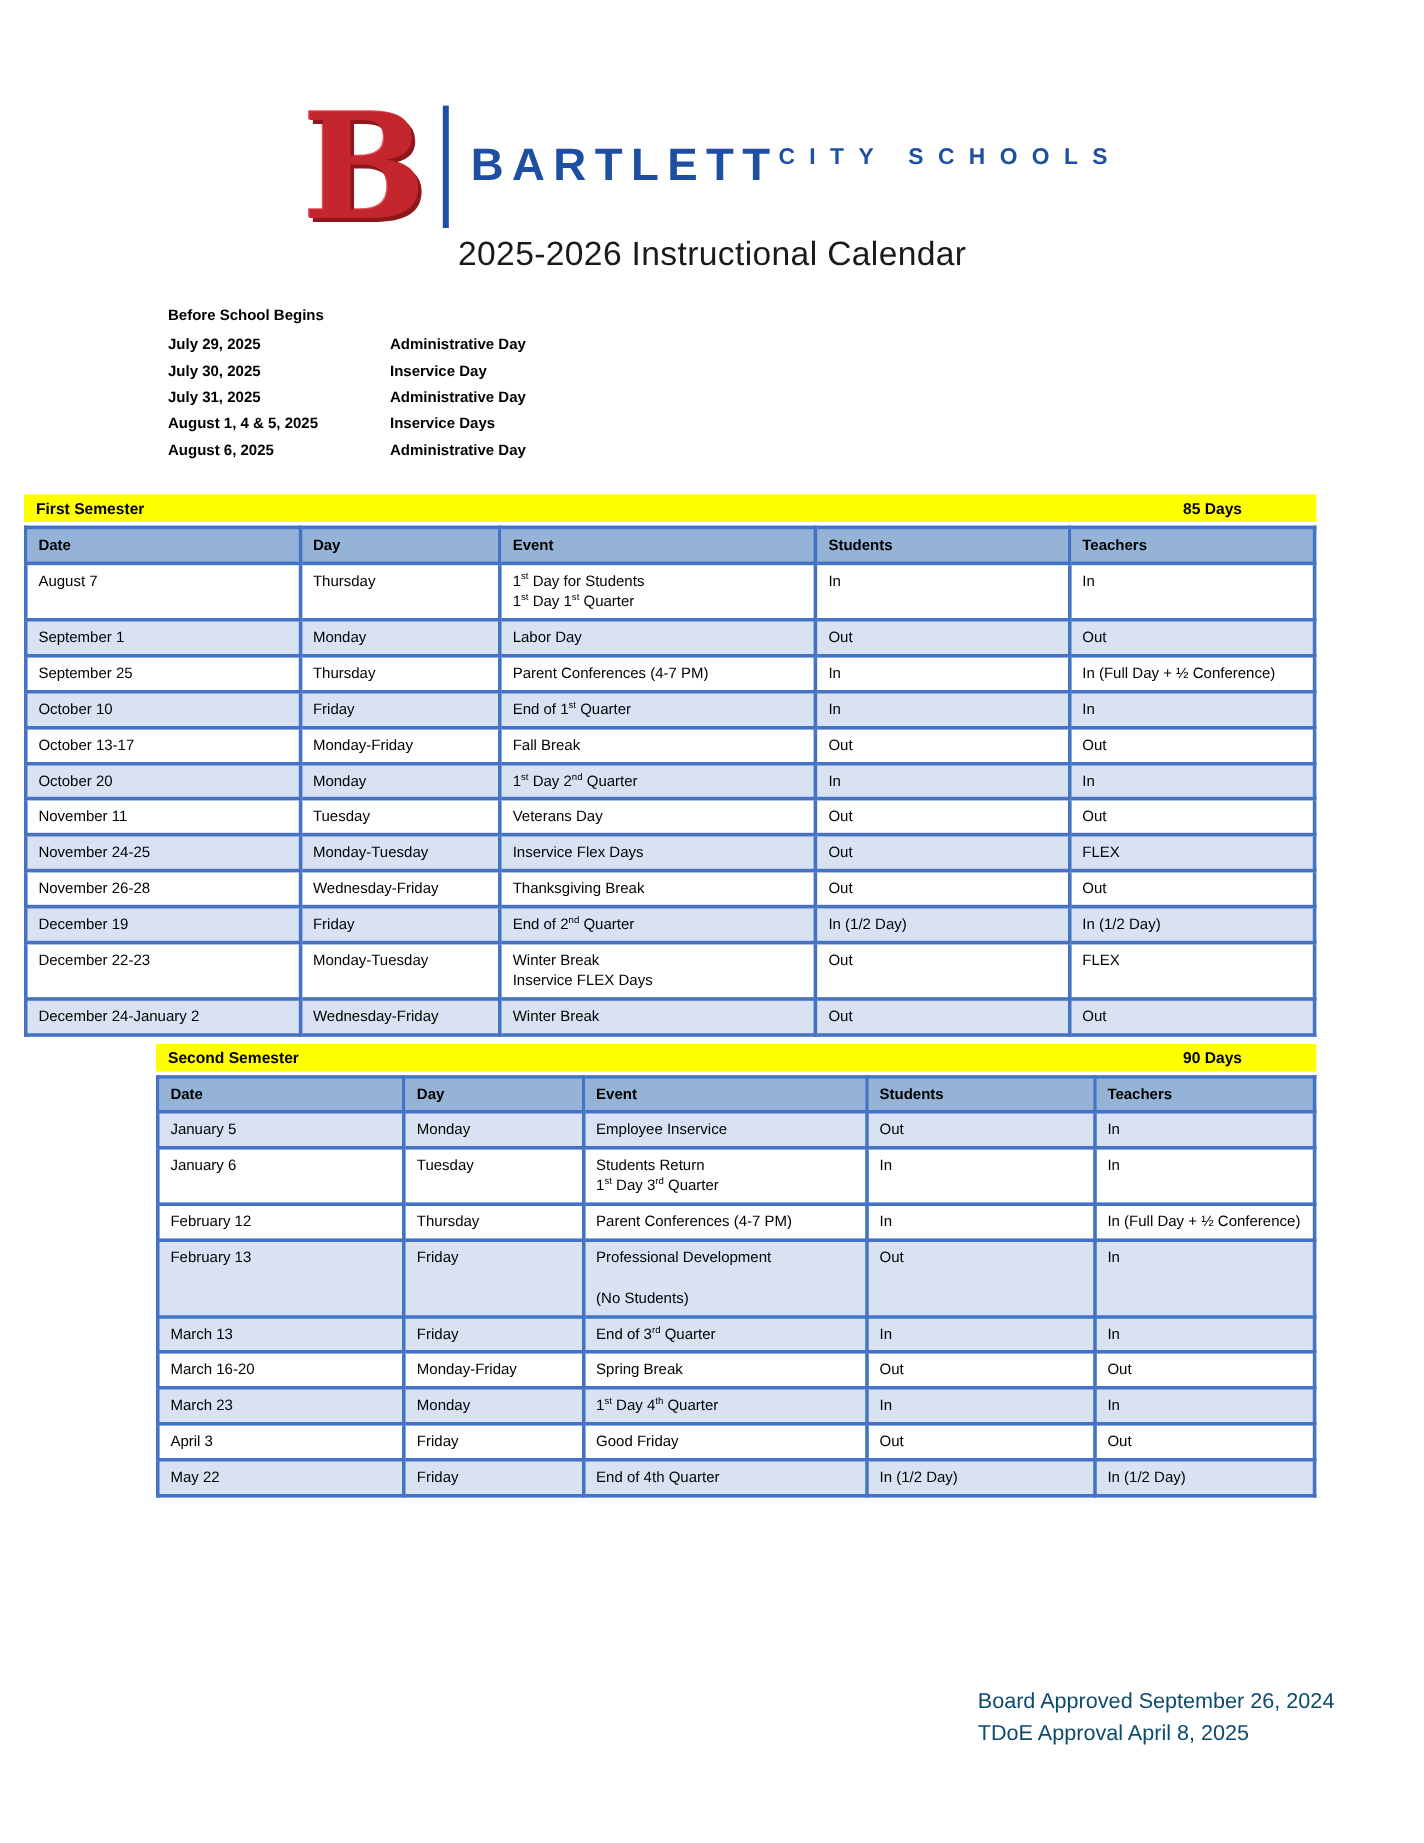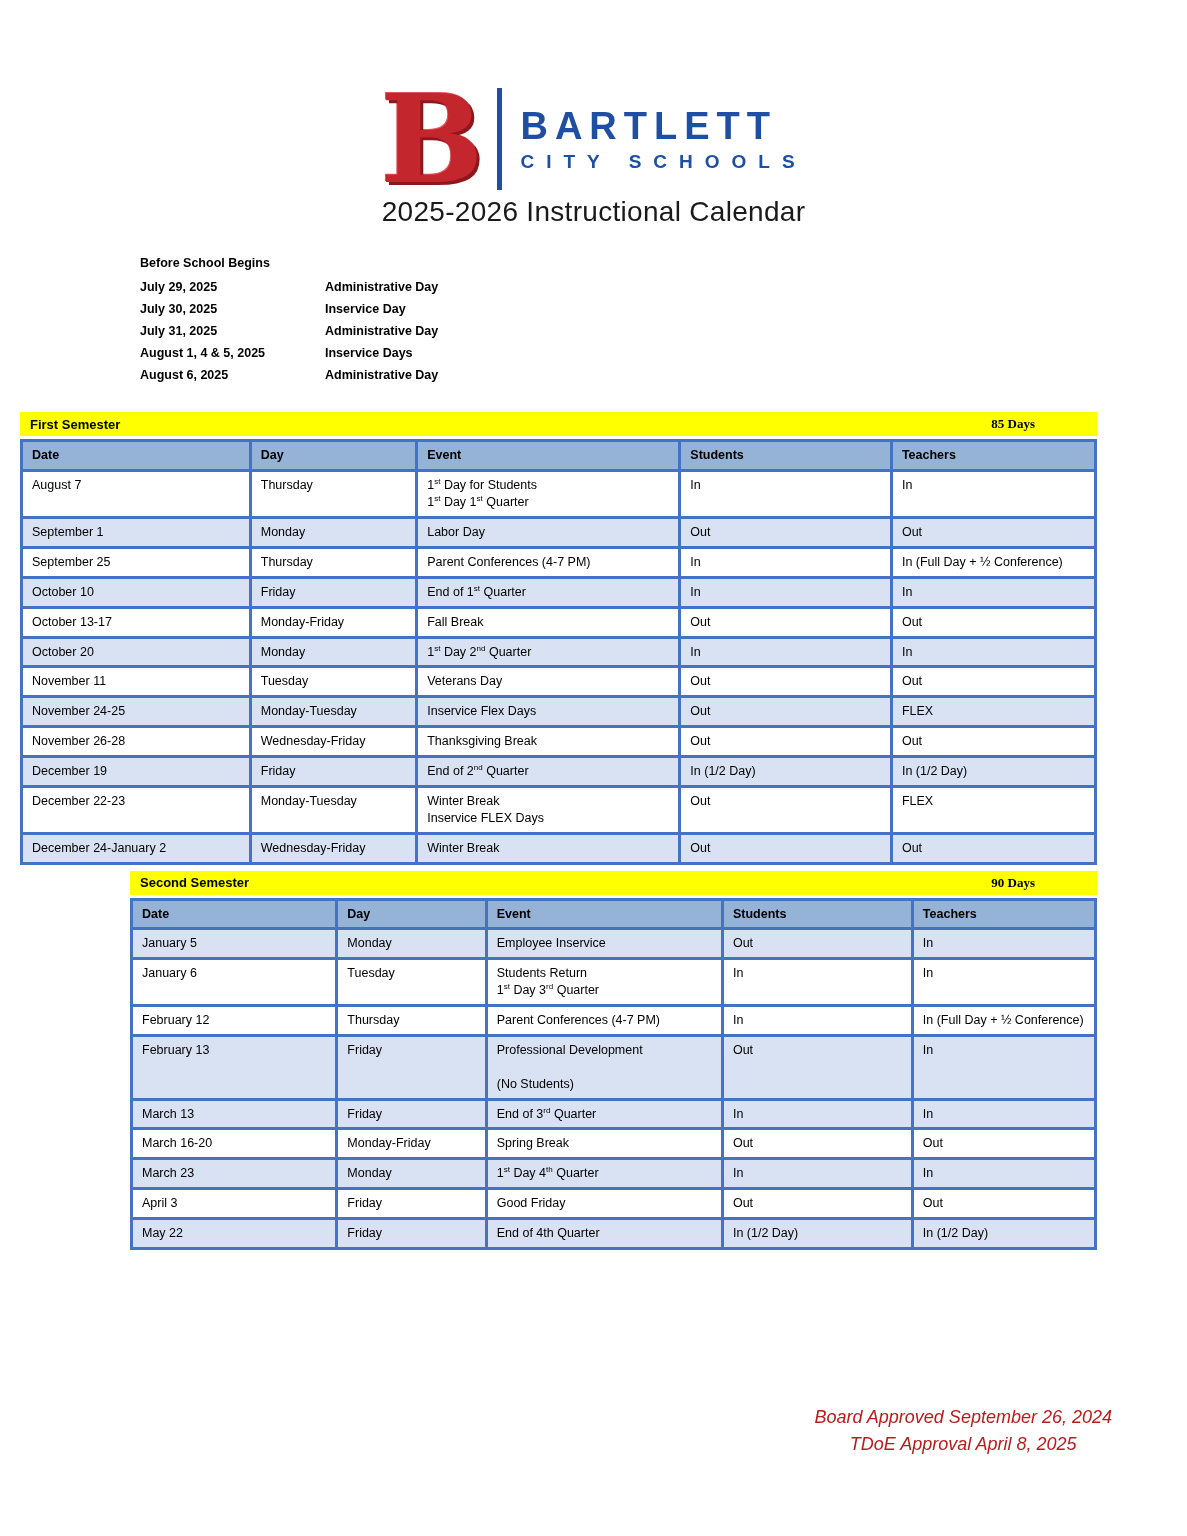--- a/index.html
+++ b/index.html
@@ -34,21 +34,21 @@
     line-height:0.84;
     color:var(--logo-red);
     text-shadow:3px 3px 0 #8e161d, -1px -1px 0 #e2555c;
     margin-right:14px;
   }
   .logo-divider{
     width:5px;height:102px;
     background:var(--logo-blue);
     margin-right:18px;
   }
-  .logo-text{display:flex;flex-direction:column;justify-content:space-between;}
+  .logo-text{display:flex;flex-direction:row;justify-content:space-between;}
   .logo-line1{
     color:var(--logo-blue);
     font-weight:bold;
     font-size:38px;
     letter-spacing:7px;
     line-height:1.1;
   }
   .logo-line2{
     color:var(--logo-blue);
     font-weight:bold;
@@ -83,21 +83,21 @@
   .band{
     background:var(--accent-yellow);
     display:flex;
     justify-content:space-between;
     align-items:center;
     font-weight:bold;
     font-size:13px;
     padding:4px 10px;
     margin-bottom:3px;
   }
-  .band .days{padding-right:52px;font-family:Liberation Serif, serif;}
+  .band .days{padding-right:52px;}
   table.cal{
     width:100%;
     border-collapse:collapse;
     table-layout:fixed;
   }
   table.cal th, table.cal td{
     border:3px solid var(--table-border);
     font-size:12.5px;
     line-height:1.35;
     padding:5px 9px;
@@ -109,25 +109,24 @@
     background:var(--table-header-fill);
     font-weight:bold;
   }
   tr.shaded td{background:var(--row-shade-fill);}
   td sup{font-size:8px;vertical-align:super;line-height:0;}
   
   .approval{
     position:absolute;
     right:75px;
     bottom:78px;
-    text-align:center;
-    font-style:italic;
+    text-align:left;
     font-size:18px;
     line-height:27px;
-    color:#b91c1c;
+    color:#0c4a6e;
   }
 </style>
 </head>
 <body>
 
 <header class="brand">
   <div class="logo-b">B</div>
   <div class="logo-divider"></div>
   <div class="logo-text">
     <div class="logo-line1">BARTLETT</div>

